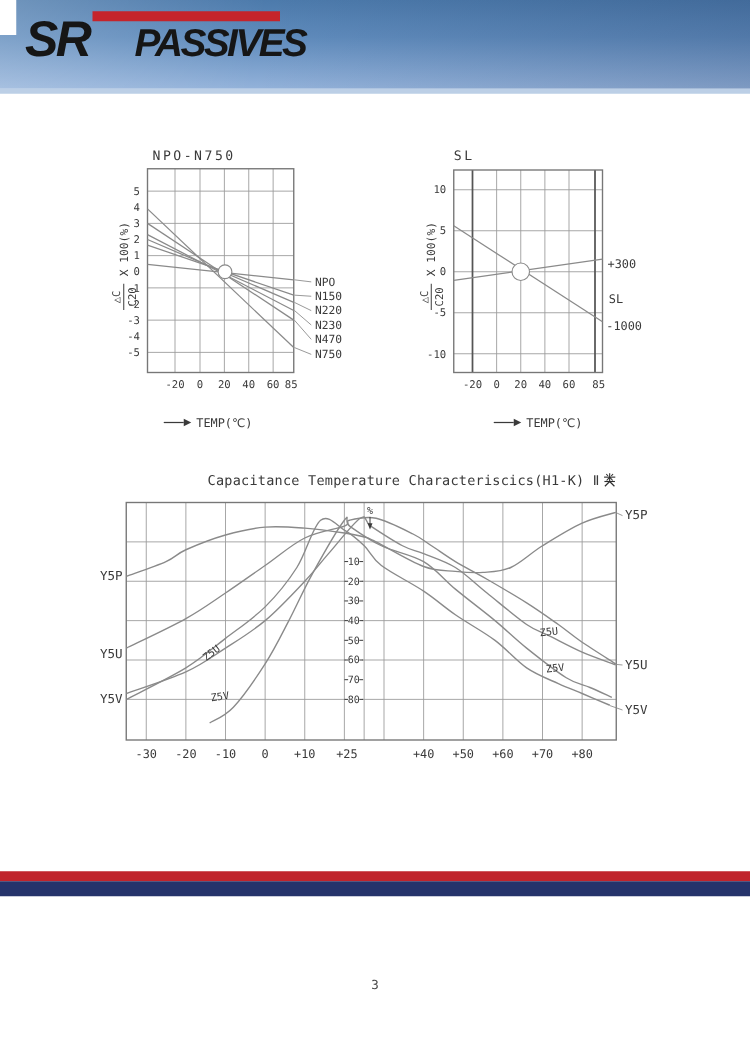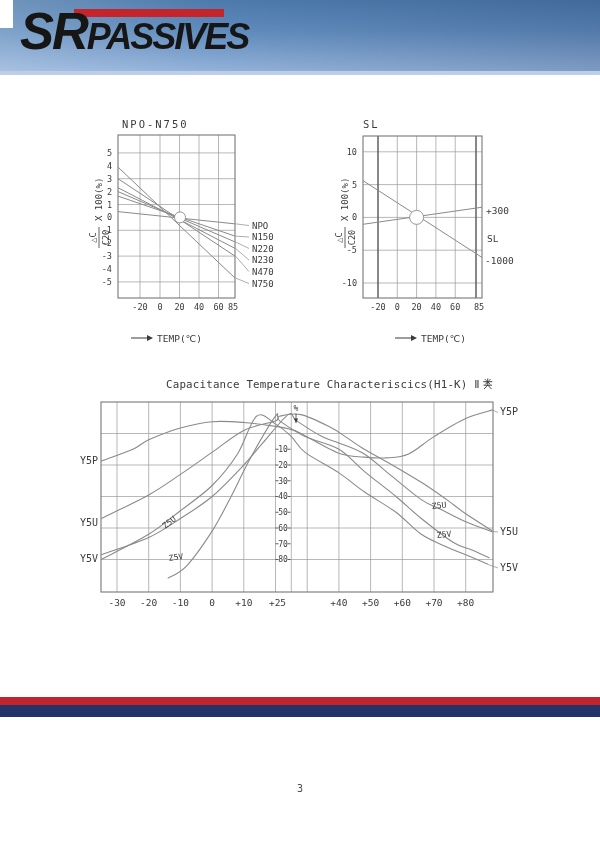--- a/index.html
+++ b/index.html
@@ -10,22 +10,22 @@
        background:linear-gradient(to bottom,#4c7aab 0%,#5f8bbc 42%,#93b2da 100%);}
   .hdr .shade{position:absolute;inset:0;
        background:linear-gradient(100deg,rgba(255,255,255,.20) 0%,rgba(255,255,255,0) 35%,rgba(0,10,50,.14) 100%);}
   .hdr-strip{position:absolute;left:0;top:71px;width:600px;height:4px;background:#bccfe6;}
   .notch{position:absolute;left:0;top:0;width:13px;height:28px;background:#fff;}
   .logo{position:absolute;left:20px;top:6px;width:240px;height:60px;}
   .logo-bar{position:absolute;left:54px;top:3px;width:150px;height:8px;}
   .logo-text{position:absolute;left:0;top:0;display:flex;align-items:baseline;
        font-family:"Liberation Sans",sans-serif;font-weight:bold;font-style:italic;
        color:#161616;letter-spacing:-2px;}
-  .logo-sr{font-size:51px;line-height:52px;}
-  .logo-pas{font-size:36px;}
+  .logo-sr{font-size:40px;line-height:52px;}
+  .logo-pas{font-size:31px;margin-left:36px;}
   
   #charts{position:absolute;left:0;top:0;}
   #charts text{font-family:"DejaVu Sans Mono","DejaVu Sans",monospace;fill:#3a3a3a;}
   .t85{font-size:8.5px;} .t8{font-size:8px;} .t82{font-size:8.2px;}
   .t9{font-size:9px;} .t95{font-size:9.5px;} .t10{font-size:10px;}
   .ttl{font-size:10.5px;letter-spacing:2px;fill:#333;}
   .big-ttl{font-size:10.8px;letter-spacing:0.2px;fill:#2e2e2e;}
   
   .foot-red{position:absolute;left:0;top:697px;width:600px;height:8px;}
   .foot-navy{position:absolute;left:0;top:705px;width:600px;height:12px;}

